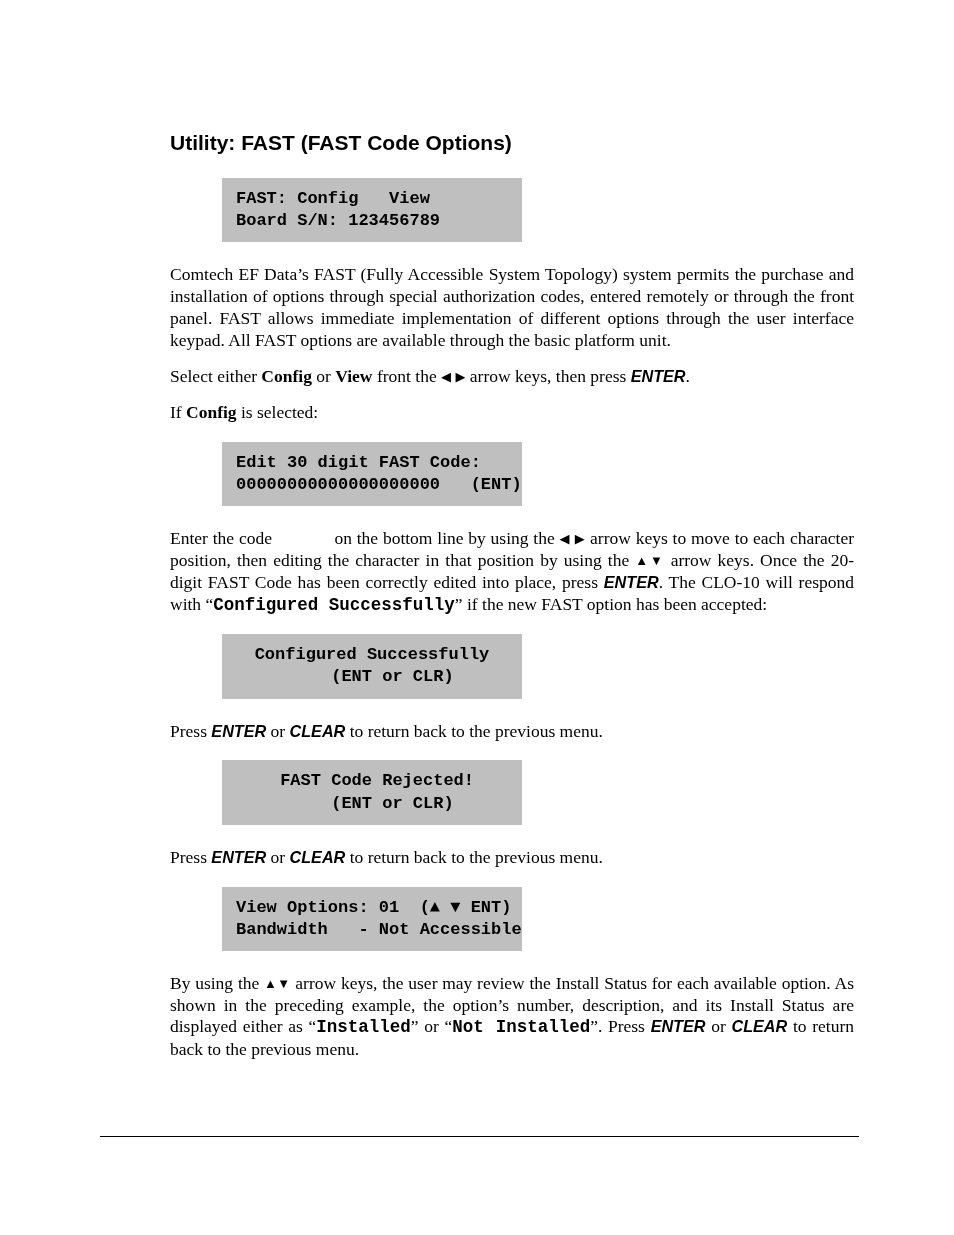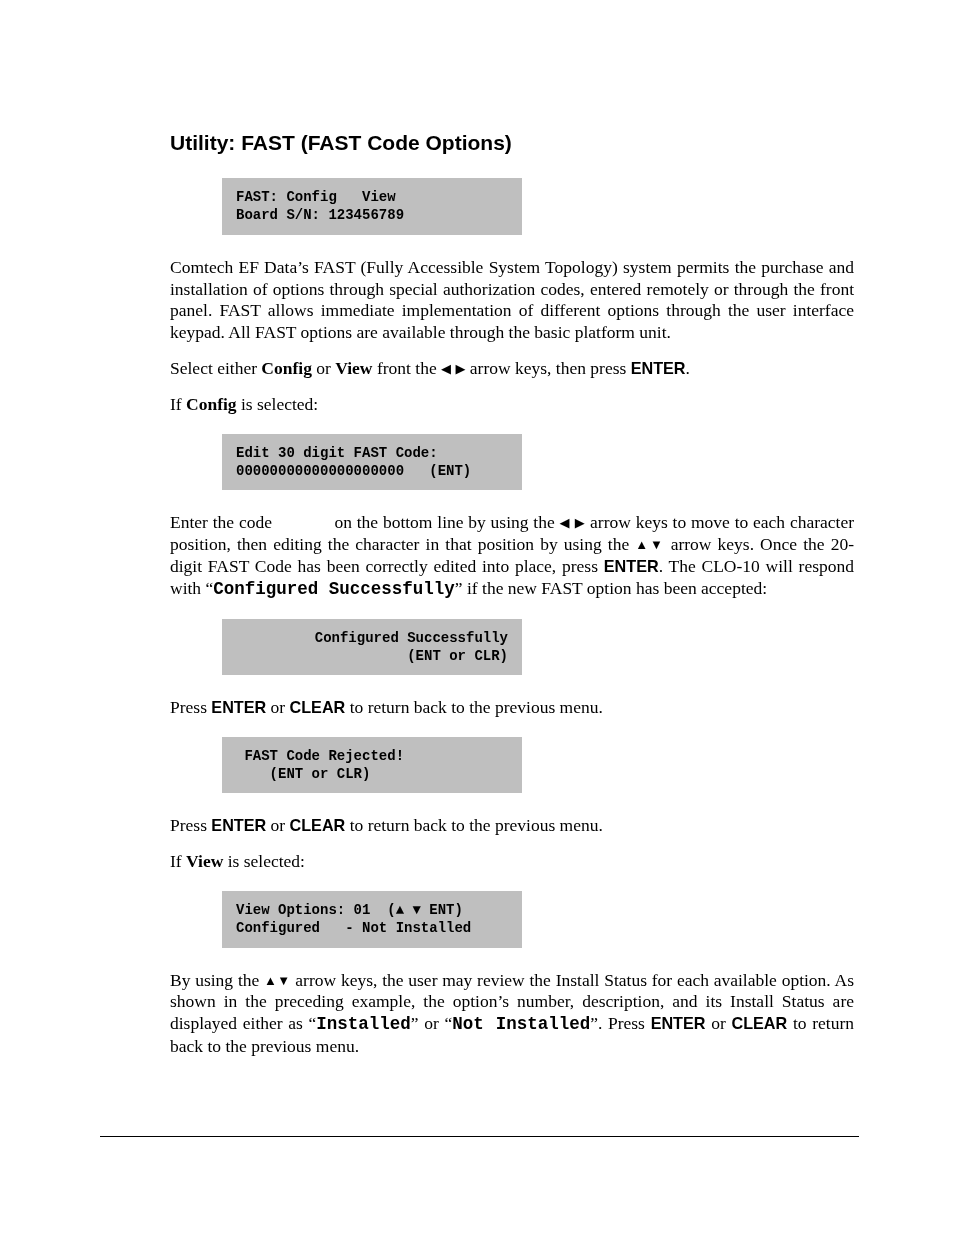--- a/index.html
+++ b/index.html
@@ -21,41 +21,42 @@
   h2.title {
     font-family: Arial, Helvetica, sans-serif;
     font-size: 21px;
     font-weight: bold;
     margin: 0 0 22px 0;
   }
   .lcd {
     background: #BFBFBF;
     font-family: "Courier New", Courier, monospace;
     font-weight: bold;
-    font-size: 14px;
+    font-size: 17px;
     line-height: 1.3;
     padding: 10px 14px;
     width: 300px;
     box-sizing: border-box;
     margin: 18px 0 22px 52px;
     white-space: pre;
   }
   .para {
     text-align: justify;
     margin: 11px 0;
   }
   .para-left {
     text-align: left;
     margin: 14px 0;
   }
   .b { font-weight: bold; font-family: Liberation Serif, serif; }
   .sans-b {
     font-family: Arial, Helvetica, sans-serif;
     font-weight: bold;
     font-size: 16.2px;
+    font-style: italic;
   }
   .mono-b {
     font-family: "Courier New", Courier, monospace;
     font-weight: bold;
   }
   .tri {
     font-family: Arial, Helvetica, sans-serif;
     font-size: 13px;
     position: relative;
     top: -1px;
@@ -83,32 +84,31 @@
 
   <p class="para-left"><span>Select either </span><span class="b">Config</span><span> or </span><span class="b">View</span><span> front the </span><span class="tri">◀</span> <span class="tri">▶</span><span>  arrow keys, then press </span><span class="sans-b">ENTER</span><span>.</span></p>
 
   <p class="para-left"><span>If </span><span class="b">Config</span><span> is selected:</span></p>
 
   <div class="lcd"><span>Edit 30 digit FAST Code:</span>
 <span>00000000000000000000   (ENT)</span></div>
 
   <p class="para"><span style="white-space:pre">Enter the code             on the bottom line by using the </span><span class="tri">◀</span> <span class="tri">▶</span><span> arrow keys to move to each character position, then editing the character in that position by using the </span><span class="tri">▲</span><span class="tri">▼</span><span> arrow keys.  Once the 20-digit  FAST Code has been correctly edited into place, press </span><span class="sans-b">ENTER</span><span>. The CLO-10 will respond with “</span><span class="mono-b">Configured Successfully</span><span>” if the new FAST option has been accepted:</span></p>
 
-  <div class="lcd" style="text-align:right"><span>Configured Successfully</span>
+  <div class="lcd" style="text-align:center"><span>Configured Successfully</span>
 <span>    (ENT or CLR)</span></div>
 
   <p class="para-left"><span>Press </span><span class="sans-b">ENTER</span><span> or </span><span class="sans-b">CLEAR</span><span> to return back to the previous menu.</span></p>
 
 
-  <div class="lcd" style=""><span> FAST Code Rejected!</span>
+  <div class="lcd" style="text-align:center"><span> FAST Code Rejected!</span>
 <span>    (ENT or CLR)</span></div>
 
   <p class="para-left"><span>Press </span><span class="sans-b">ENTER</span><span> or </span><span class="sans-b">CLEAR</span><span> to return back to the previous menu.</span></p>
 
-  <p class="para-left"><span>If </span><span class="b">View</span><span> is selected:</span></p>
 
   <div class="lcd"><span>View Options: 01  (▲ ▼ ENT)</span>
-<span>Configured   - Not Installed</span></div>
+<span>Bandwidth   - Not Accessible</span></div>
 
   <p class="para"><span>By using the </span><span class="tri">▲</span><span class="tri">▼</span><span> arrow keys, the user may review the Install Status for each available option. As shown in the preceding example, the option’s number, description, and its Install Status are displayed either as “</span><span class="mono-b">Installed</span><span>” or “</span><span class="mono-b">Not Installed</span><span>”. Press </span><span class="sans-b">ENTER</span><span> or </span><span class="sans-b">CLEAR</span><span> to return back to the previous menu.</span></p>
 
   <div class="footer-rule"></div>
 </div>
 
 </body></html>

